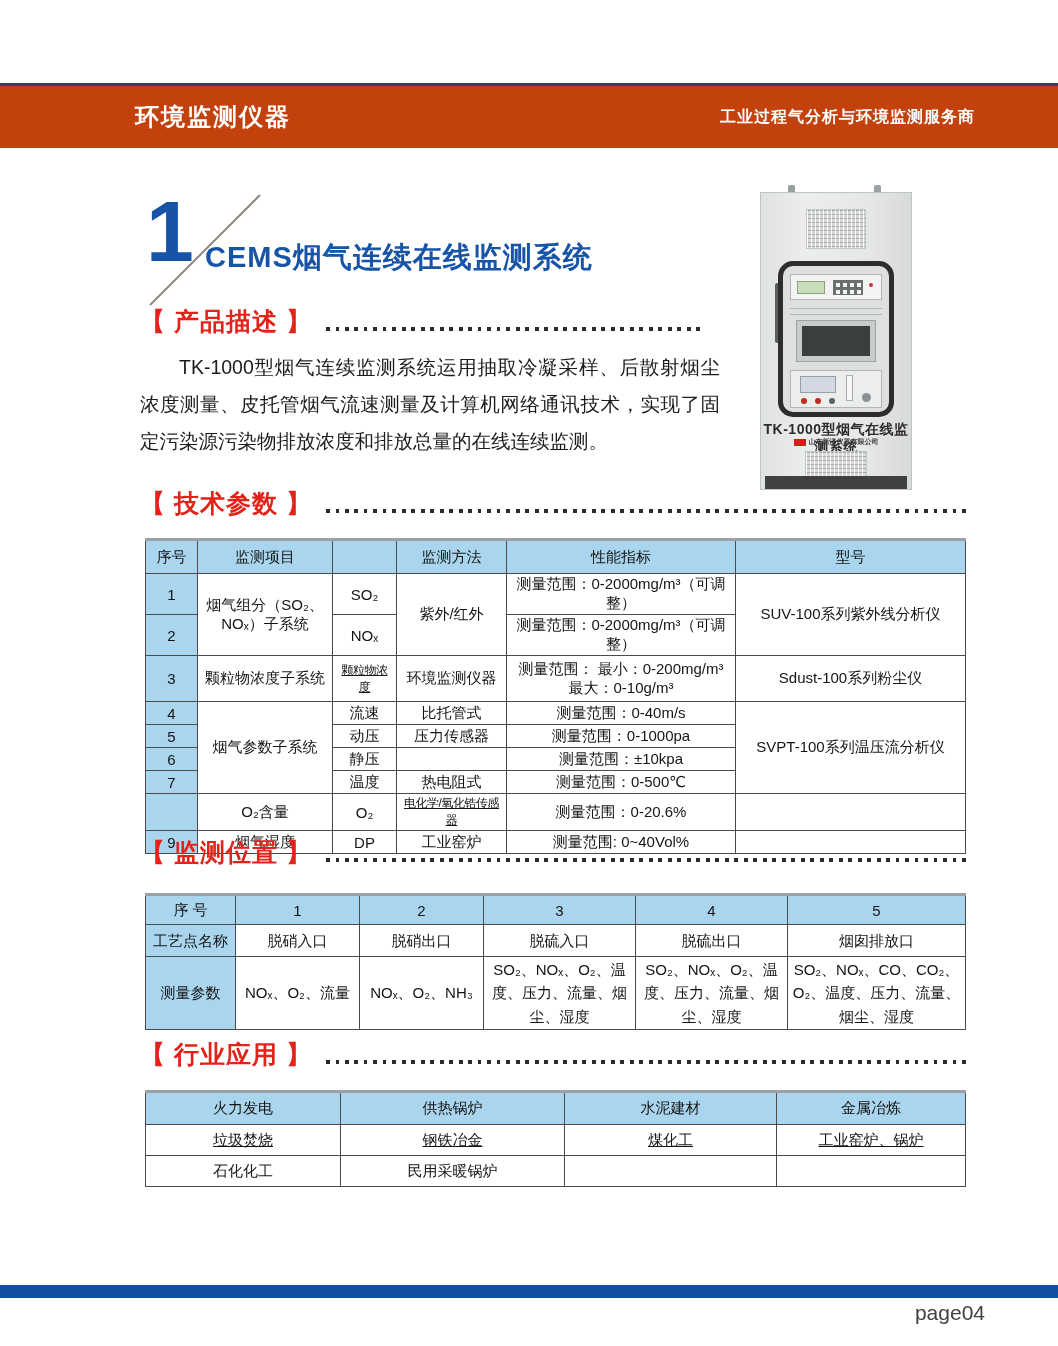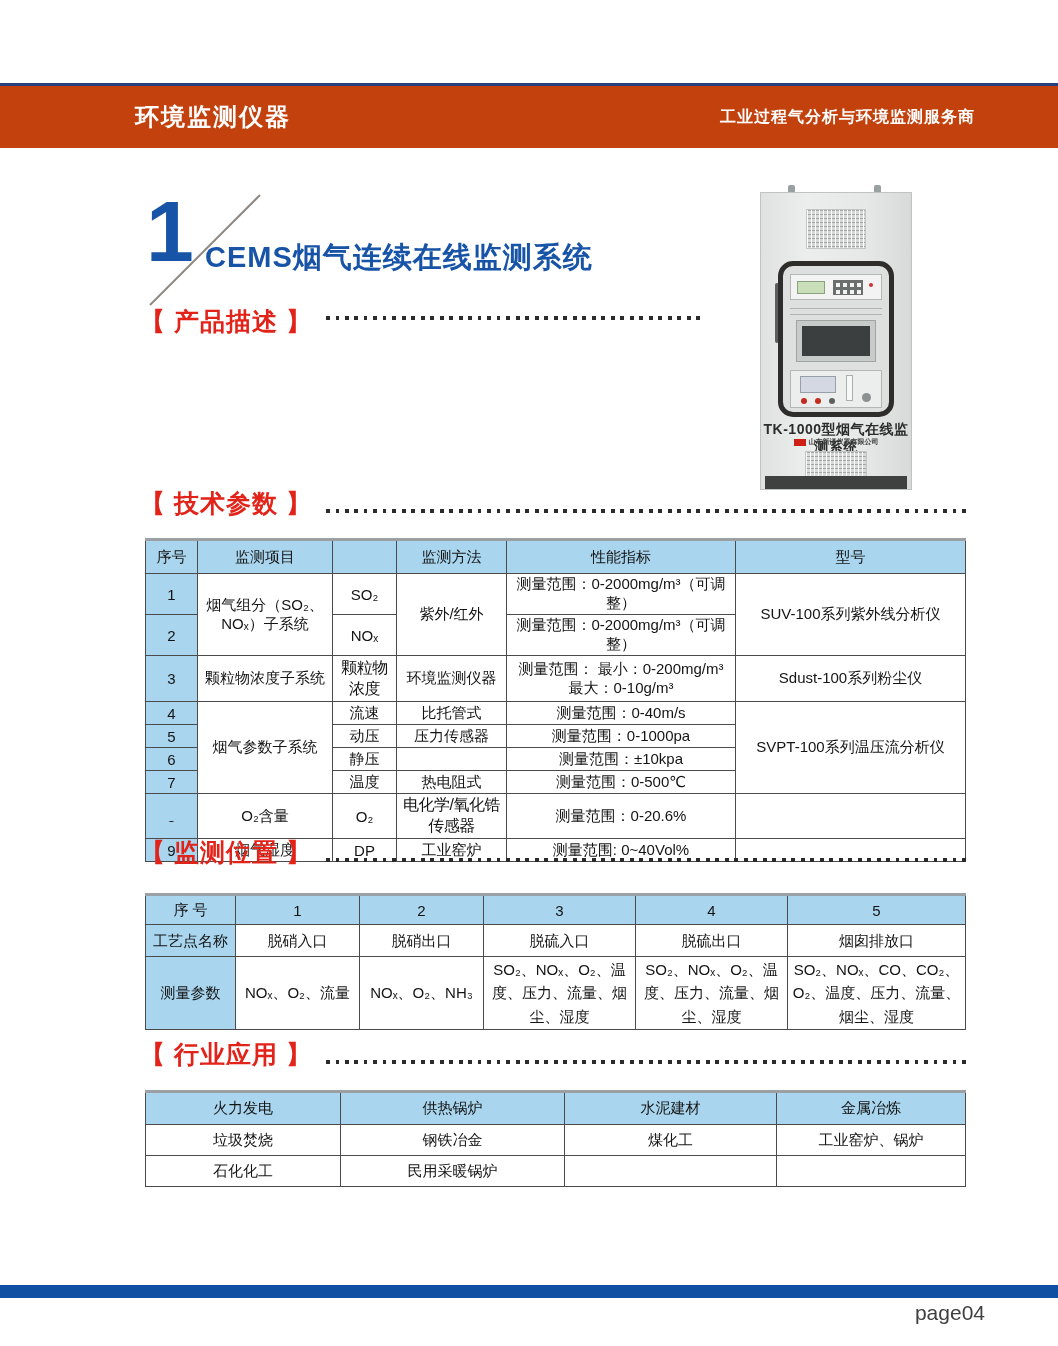--- a/index.html
+++ b/index.html
@@ -29,21 +29,21 @@
   .desc-body { position:absolute; left:140px; top:349px; width:580px;
                font-size:19.5px; line-height:37px; text-align:justify; text-indent:2em; color:#1c1c1c; }
 
   
   table.tbl { border-collapse:collapse; table-layout:fixed; position:absolute;
               font-size:15px; color:#141414; text-align:center; }
   table.tbl td, table.tbl th { border:1px solid #4b4b4b; vertical-align:middle; padding:1px 3px;
                                font-weight:normal; white-space:pre-line; overflow:hidden; }
   table.tbl { border-top:3px solid #9aa0a3; }
   .blue { background:#a9d6ee; }
-  .small-txt { font-size:16px; letter-spacing:-0.5px; }
+  .small-txt { font-size:12px; letter-spacing:-0.5px;text-decoration:underline; }
   .tech { left:145px; top:538px; width:820px; }
   .loc  { left:145px; top:893px; width:820px; }
   .loc td { line-height:1.55; }
   .app  { left:145px; top:1090px; width:820px; font-size:16px; }
   .blue-tab { position:absolute; left:146px; top:808px; width:50px; height:13px; background:#a9d6ee; }
 
   
   .cabinet { position:absolute; left:752px; top:185px; width:168px; height:305px; }
   .hook { position:absolute; top:0; width:7px; height:9px; background:#99a0a2; border-radius:2px 2px 0 0; }
   .cab-body { position:absolute; left:8px; right:8px; top:7px; bottom:0;
@@ -126,24 +126,25 @@
       <div class="cab-label">TK-1000型烟气在线监测系统</div>
       <div class="cab-company">
         <span class="cab-logo"></span>
         <span>山东新泽仪器有限公司</span>
       </div>
       <div class="vent vent-bot"></div>
       <div class="cab-base"></div>
     </div>
   </div>
 
-  <div class="sec-head" style="left:140px; top:305px; width:562px;align-items:center;">
+  <div class="sec-head" style="left:140px; top:305px; width:562px;">
     <span class="red-head">【 产品描述 】</span>
     <span class="dots"></span>
   </div>
+  <p class="desc-body">TK-1000型烟气连续监测系统运用抽取冷凝采样、后散射烟尘浓度测量、皮托管烟气流速测量及计算机网络通讯技术，实现了固定污染源污染物排放浓度和排放总量的在线连续监测。</p>
 
   <div class="sec-head" style="left:140px; top:487px; width:827px;">
     <span class="red-head">【 技术参数 】</span>
     <span class="dots"></span>
   </div>
 
   <table class="tbl tech">
     <colgroup>
         <col style="width:52px">
         <col style="width:135px">
@@ -284,21 +285,21 @@
         <col style="width:212px">
         <col style="width:189px">
       </colgroup>
     <tbody>
         <tr style="height:33px;">
       <th class="blue">火力发电</th>
       <th class="blue">供热锅炉</th>
       <th class="blue">水泥建材</th>
       <th class="blue">金属冶炼</th>
     </tr>
-    <tr style="height:31px;">
+    <tr style="height:31px;text-decoration:underline;">
       <td>垃圾焚烧</td>
       <td>钢铁冶金</td>
       <td>煤化工</td>
       <td>工业窑炉、锅炉</td>
     </tr>
     <tr style="height:31px;">
       <td>石化化工</td>
       <td>民用采暖锅炉</td>
       <td></td>
       <td></td>

